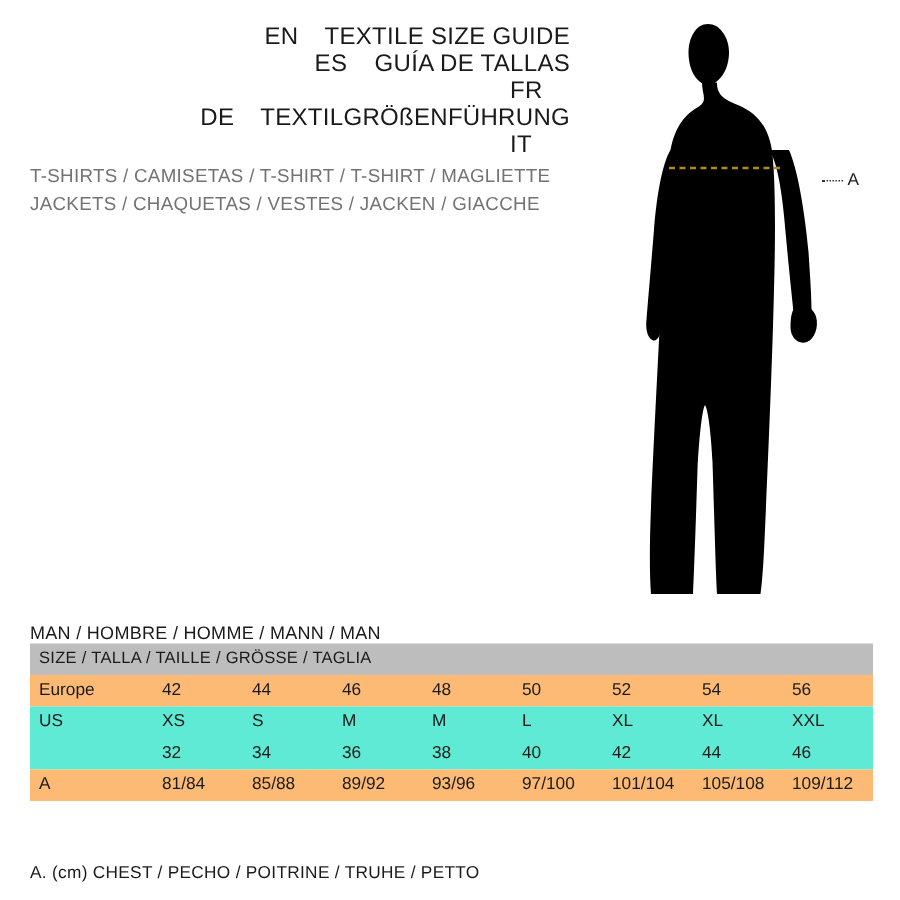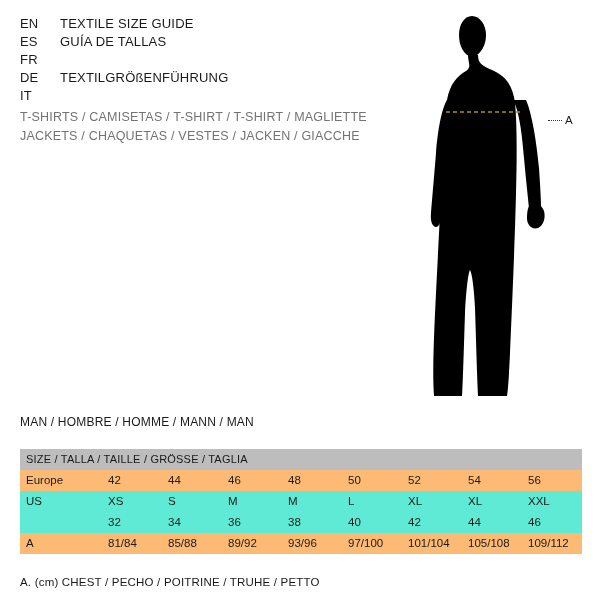--- a/index.html
+++ b/index.html
@@ -18,22 +18,23 @@
   
   .lang-block {
     position: absolute;
     left: 20px; top: 16px;
     width: 360px;
   }
   .lang-row {
     display: flex;
     align-items: baseline;
     height: 18px;
-    font-size: 13px;
-    letter-spacing: 0.2px;
+    font-size: 16px;
+    letter-spacing: 0.2px;
+    justify-content: flex-end;
   }
   .lang-code {
     width: 40px;
     flex: 0 0 40px;
     color: #1a1a1a;
   }
   .lang-text {
     color: #1a1a1a;
     white-space: nowrap;
   }
@@ -75,21 +76,21 @@
 
   
   .table-block {
     position: absolute;
     left: 20px; top: 415px;
     width: 562px;
   }
   .table-title {
     font-size: 12px;
     letter-spacing: 0.2px;
-    margin-bottom: 20px;
+    margin-bottom: 0;
     color: #1a1a1a;
   }
   table.size-table {
     border-collapse: collapse;
     width: 100%;
     font-size: 11.5px;
     table-layout: fixed;
   }
   table.size-table td {
     padding: 3px 0 3px 6px;

